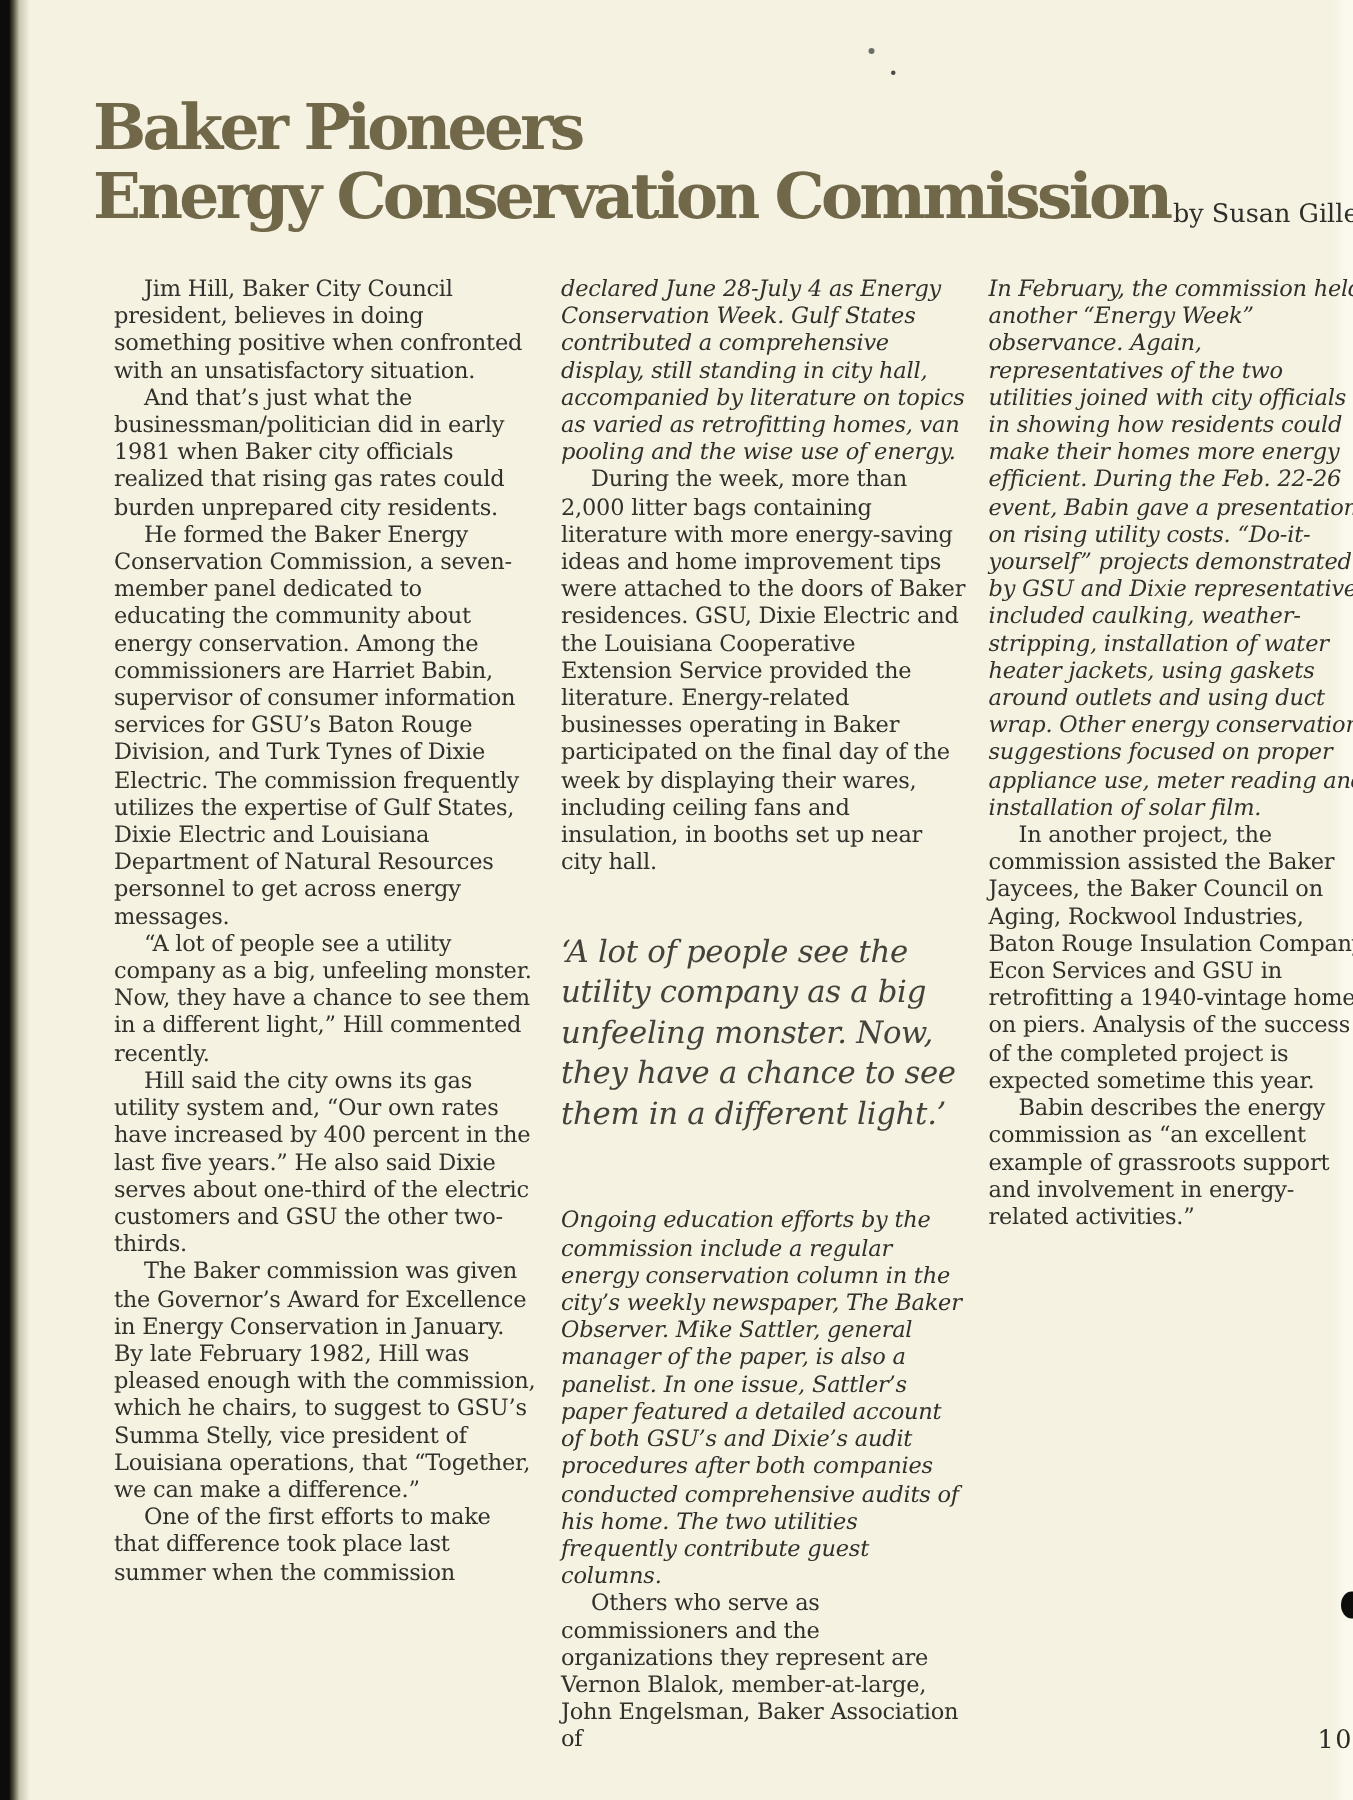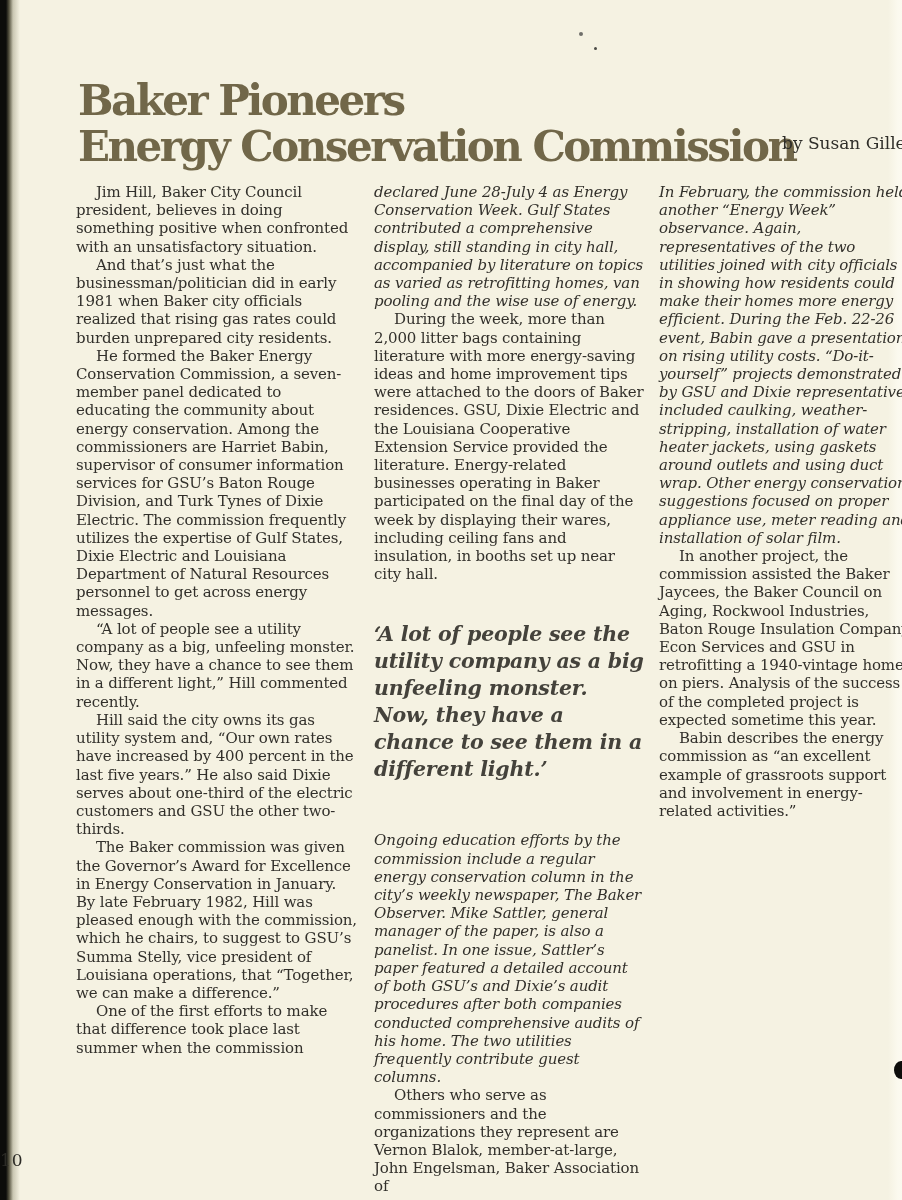--- a/index.html
+++ b/index.html
@@ -15,44 +15,44 @@
     background:linear-gradient(to right,#0c0c0a 0,#0c0c0a 6px,#55523f 9px,#c9c6b2 13px,#f5f2e2 20px);
   }
   
   .edge-right{
     position:absolute;right:0;top:0;width:14px;height:1200px;
     background:linear-gradient(to right,rgba(250,248,236,0) 0,rgba(252,250,240,.9) 10px);
   }
   .header{position:absolute;left:62px;top:62px;width:780px;}
   .title{
     font-weight:bold;font-size:42px;line-height:46px;letter-spacing:-2.5px;
-    color:#716749;margin:16px;
+    color:#716749;margin:0;
   }
   .byline{
     position:absolute;left:782px;top:133px;width:120px;
     font-size:17px;color:#2f2e29;white-space:nowrap;
   }
   .columns{
     position:absolute;left:76px;top:183px;width:838px;
     display:grid;grid-template-columns:283px 270px 255px;column-gap:15px;
   }
   .col p{
     margin:0;text-indent:20px;
     font-size:15px;line-height:18.2px;letter-spacing:-0.15px;
     color:#32302b;text-align:left;
   }
   .col.continued p:first-child{text-indent:0;font-style:italic;}
   .pullquote{
     margin:38px 0 48px 0;
-    font-style:italic;font-weight:bold;
+    font-style:italic;font-weight:normal;
     font-size:20.5px;line-height:27px;letter-spacing:-0.2px;
     color:#44423b;
   }
   .footer{
-    position:absolute;left:0;top:1150px;width:902px;text-align:left;
+    position:absolute;left:0;top:1150px;width:902px;text-align:right;
     font-size:17px;color:#2c2b26;letter-spacing:1px;
   }
   .speck1{position:absolute;left:579px;top:32px;width:4px;height:4px;border-radius:50%;background:#6f6f6a;}
   .speck2{position:absolute;left:594px;top:47px;width:3px;height:3px;border-radius:50%;background:#4b4b46;}
   .crescent{
     position:absolute;right:-6px;top:1061px;width:14px;height:18px;
     border-radius:50%;background:#0d0d0b;
   }
 </style>
 </head>

